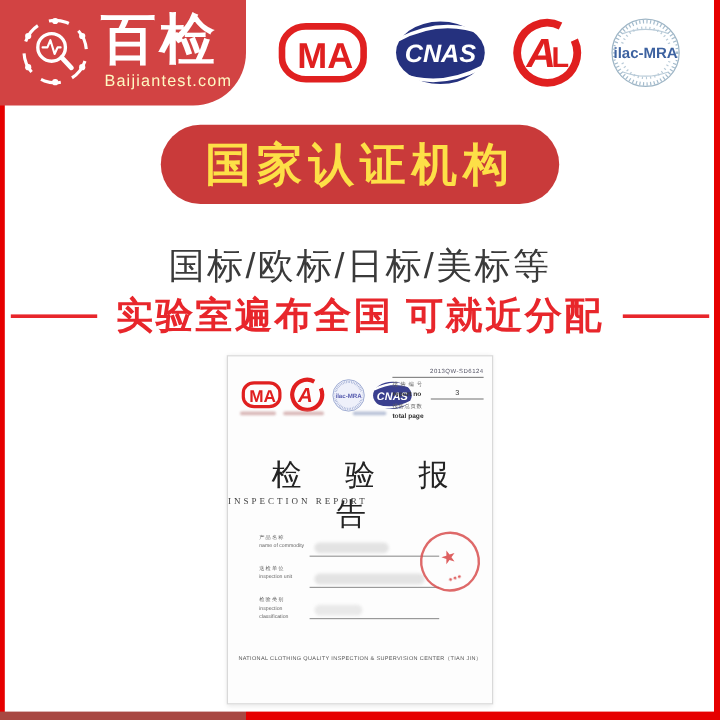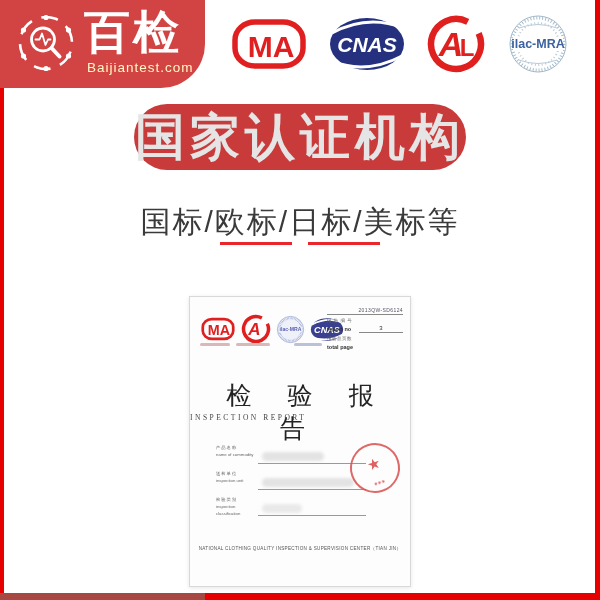--- a/index.html
+++ b/index.html
@@ -23,21 +23,21 @@
   .brand-domain{position:absolute;left:87px;top:60px;color:#fef9c3;font-size:13.5px;letter-spacing:1px;}
 
   .header-logos{position:absolute;left:210px;top:0;width:380px;height:88px;display:flex;
                 align-items:center;justify-content:space-evenly;}
   .hlogo{display:flex;align-items:center;justify-content:center;}
 
   
   .banner{position:absolute;left:50%;top:104px;transform:translateX(-50%);
           width:332px;height:66px;background:#c93a3a;border-radius:36px;
           display:flex;align-items:center;justify-content:center;}
-  .banner-text{color:#e5e5e5;font-size:50px;font-weight:bold;letter-spacing:5px;}
+  .banner-text{color:#fde047;font-size:38px;font-weight:bold;letter-spacing:5px;}
 
   
   .subtitle{position:absolute;left:0;top:202px;width:600px;text-align:center;
             color:#3a3a3a;font-size:30px;letter-spacing:2px;}
 
   
   .slogan{position:absolute;left:0;top:242px;width:600px;display:flex;align-items:center;
           justify-content:center;gap:16px;}
   .slogan-dash{width:72px;height:3px;background:#e8262b;}
   .slogan-text{color:#e8262b;font-size:31px;font-weight:bold;letter-spacing:2px;white-space:nowrap;}
@@ -151,20 +151,21 @@
   </div>
 
   <div class="banner">
     <span class="banner-text">国家认证机构</span>
   </div>
 
   <div class="subtitle">国标/欧标/日标/美标等</div>
 
   <div class="slogan">
     <div class="slogan-dash"></div>
+    <div class="slogan-text">实验室遍布全国 可就近分配</div>
     <div class="slogan-dash"></div>
   </div>
 
   <div class="cert">
 
     <div class="cert-logos">
       <svg width="36" height="26" viewBox="0 0 76 58">
         <rect x="4" y="7" width="68" height="44" rx="20" ry="18" fill="none" stroke="#e02020" stroke-width="6"></rect>
         <text x="40" y="43" text-anchor="middle" font-family="Liberation Sans, sans-serif" font-size="32" font-weight="bold" fill="#e02020">MA</text>
       </svg>

